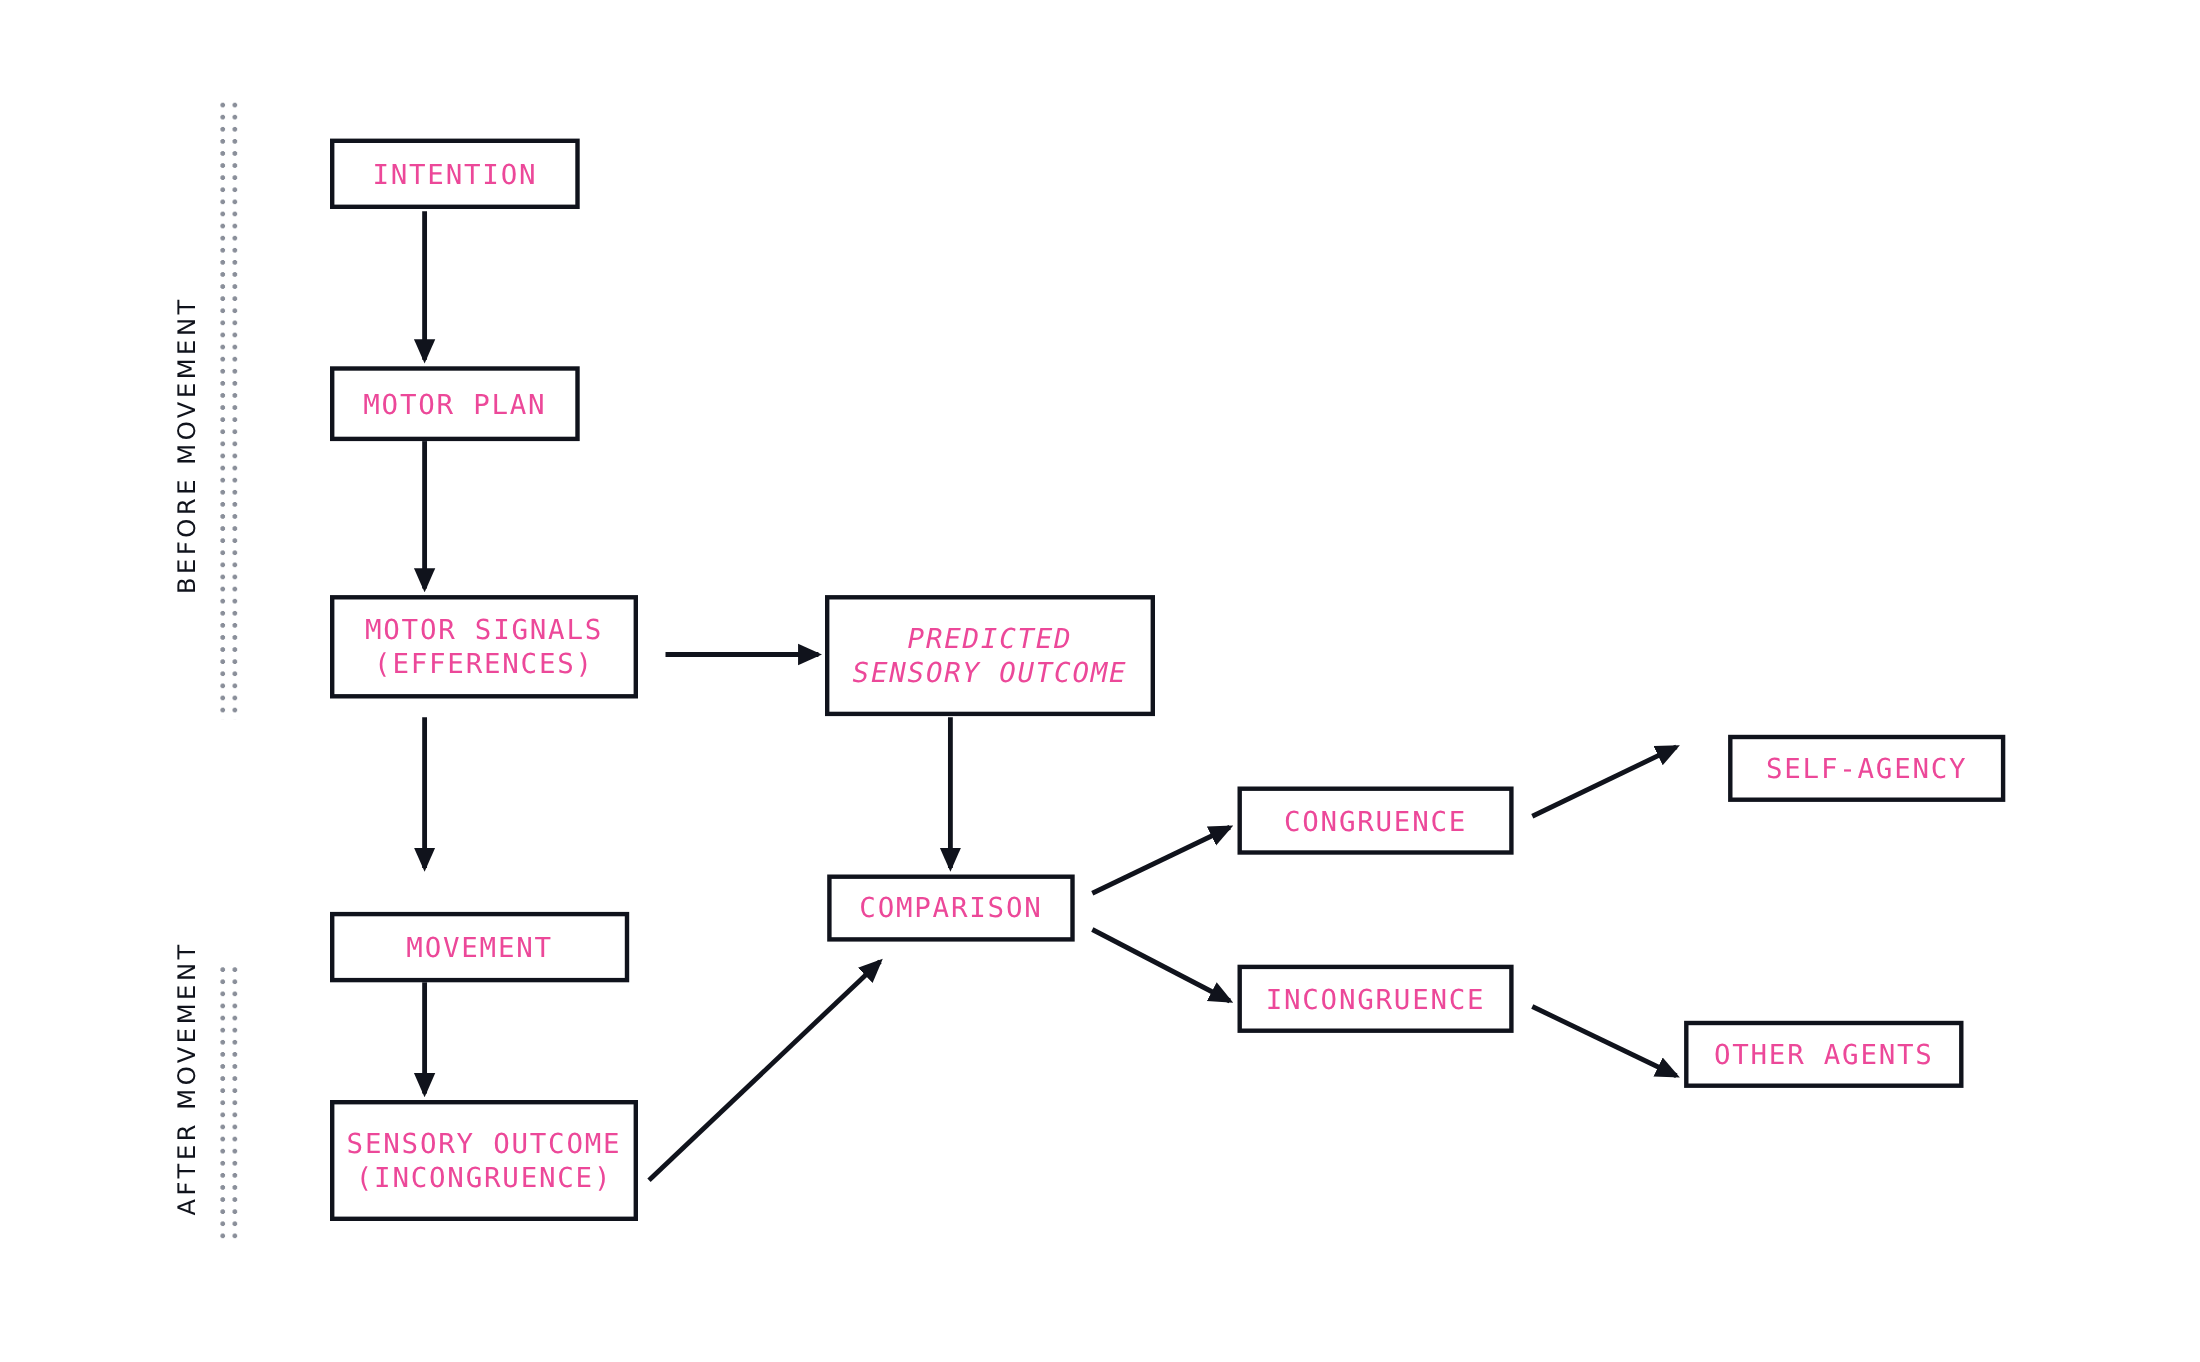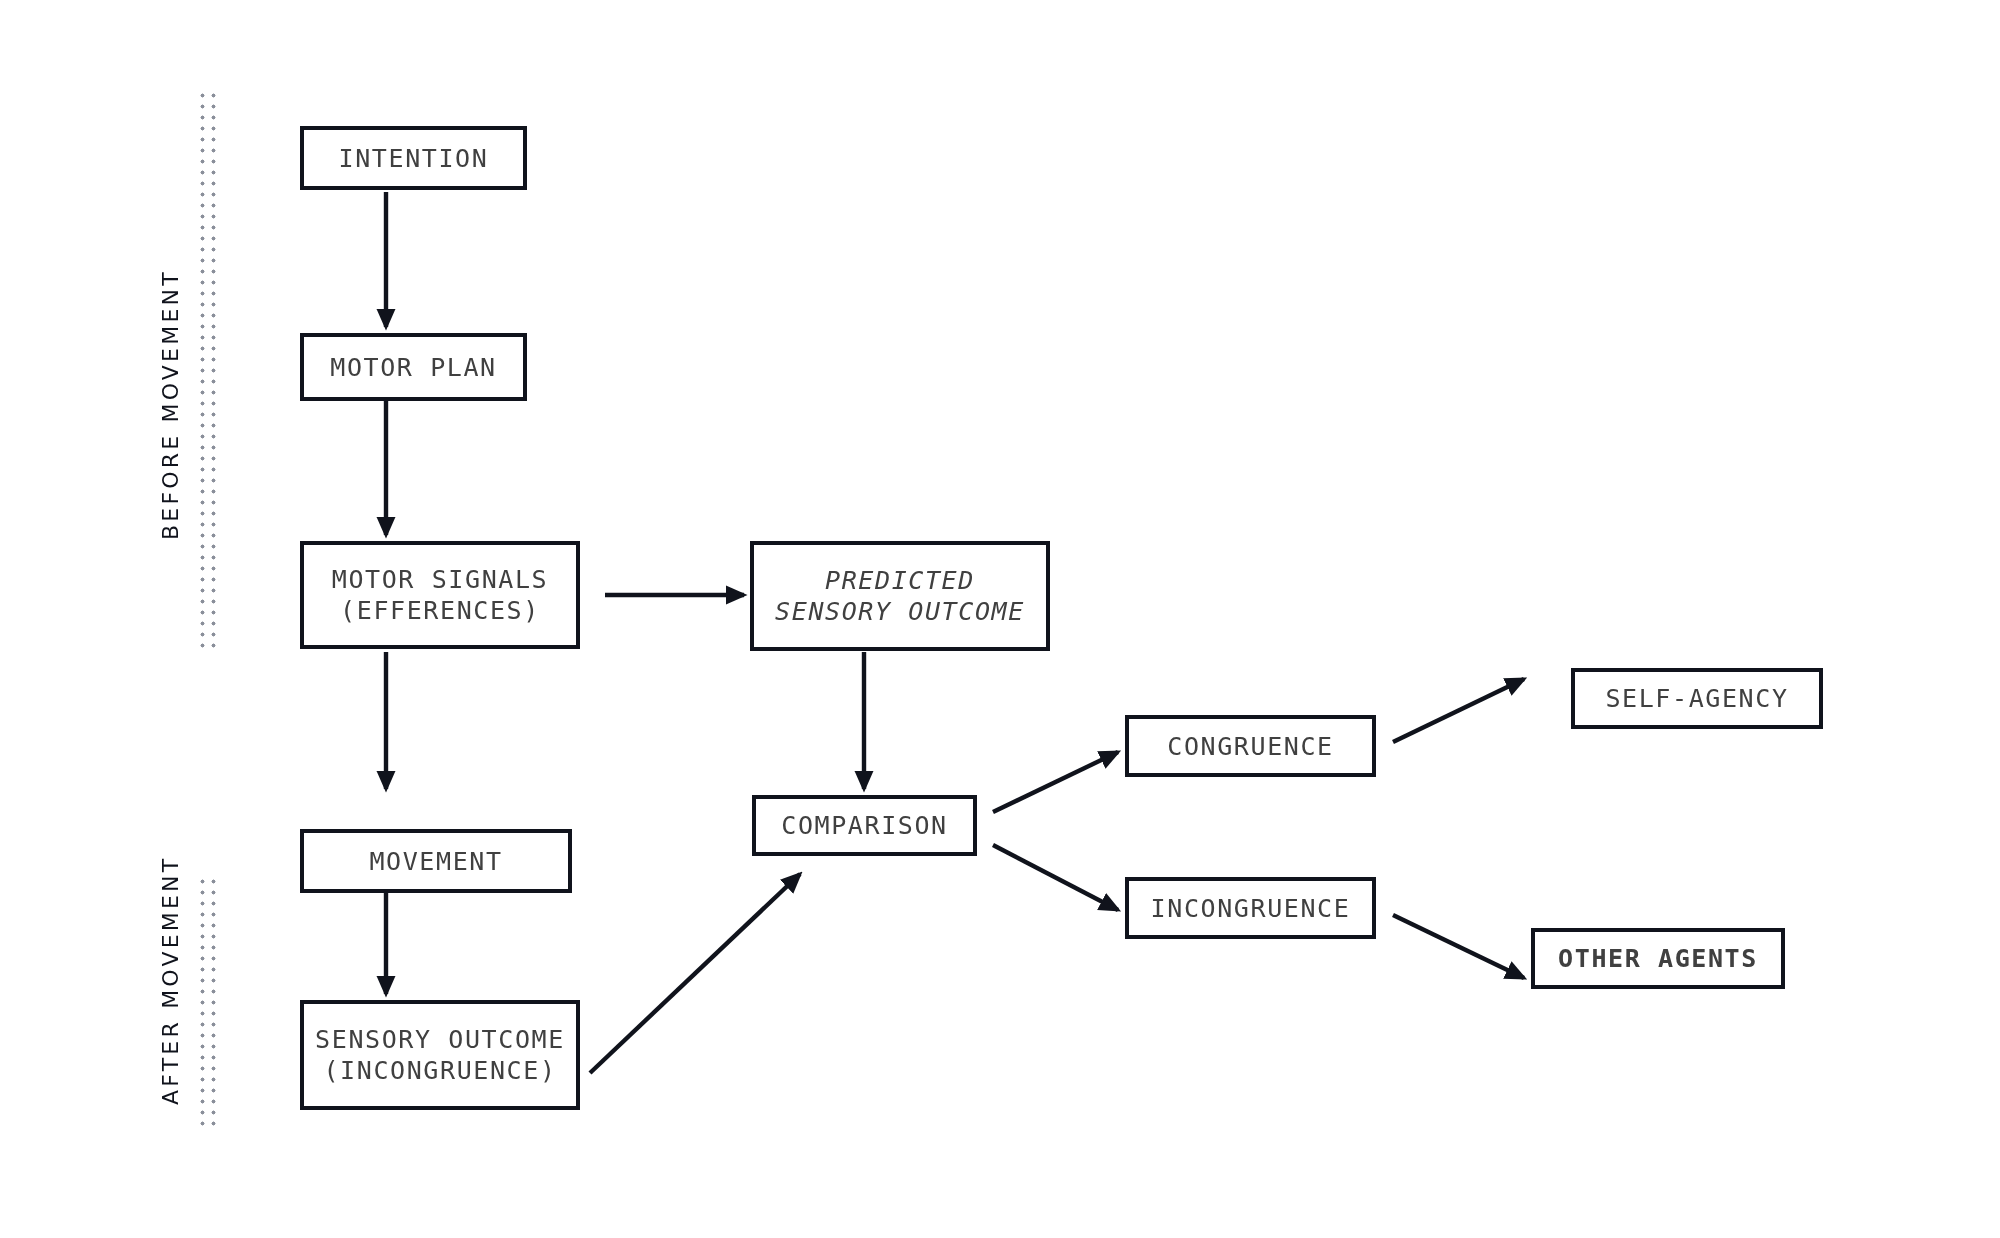--- a/index.html
+++ b/index.html
@@ -17,21 +17,21 @@
   }
   .node {
     position: absolute;
     box-sizing: border-box;
     border: 4px solid #10131c;
     background: #ffffff;
     display: flex;
     flex-direction: column;
     align-items: center;
     justify-content: center;
-    color: #404040;
+    color: #ec4899;
     font-size: 25px;
     letter-spacing: 1.6px;
     line-height: 1.24;
     text-align: center;
     white-space: nowrap;
   }
   .node .l2 { display: block; }
   svg.edges {
     position: absolute;
     left: 0; top: 0;
@@ -102,21 +102,21 @@
   </svg>
 
   <div class="node" style="left:300px; top:126px; width:227px; height:64px;">
     <span>INTENTION</span>
   </div>
 
   <div class="node" style="left:300px; top:333px; width:227px; height:68px;">
     <span>MOTOR PLAN</span>
   </div>
 
-  <div class="node" style="left:300px; top:541px; width:280px; height:108px;">
+  <div class="node" style="left:300px; top:541px; width:280px; height:94px;">
     <span>MOTOR SIGNALS</span>
     <span class="l2">(EFFERENCES)</span>
   </div>
 
   <div class="node" style="left:750px; top:541px; width:300px; height:110px;font-style:italic;">
     <span>PREDICTED</span>
     <span class="l2">SENSORY OUTCOME</span>
   </div>
 
   <div class="node" style="left:300px; top:795px; width:272px; height:64px;margin-top:34px;">
@@ -137,17 +137,17 @@
 
   <div class="node" style="left:300px; top:1000px; width:280px; height:110px;">
     <span>SENSORY OUTCOME</span>
     <span class="l2">(INCONGRUENCE)</span>
   </div>
 
   <div class="node" style="left:1531px; top:668px; width:252px; height:61px;margin-left:40px;">
     <span>SELF-AGENCY</span>
   </div>
 
-  <div class="node" style="left:1531px; top:928px; width:254px; height:61px;font-weight:bold;">
+  <div class="node" style="left:1531px; top:928px; width:254px; height:61px;">
     <span>OTHER AGENTS</span>
   </div>
 
 </div>
 
 </body></html>

